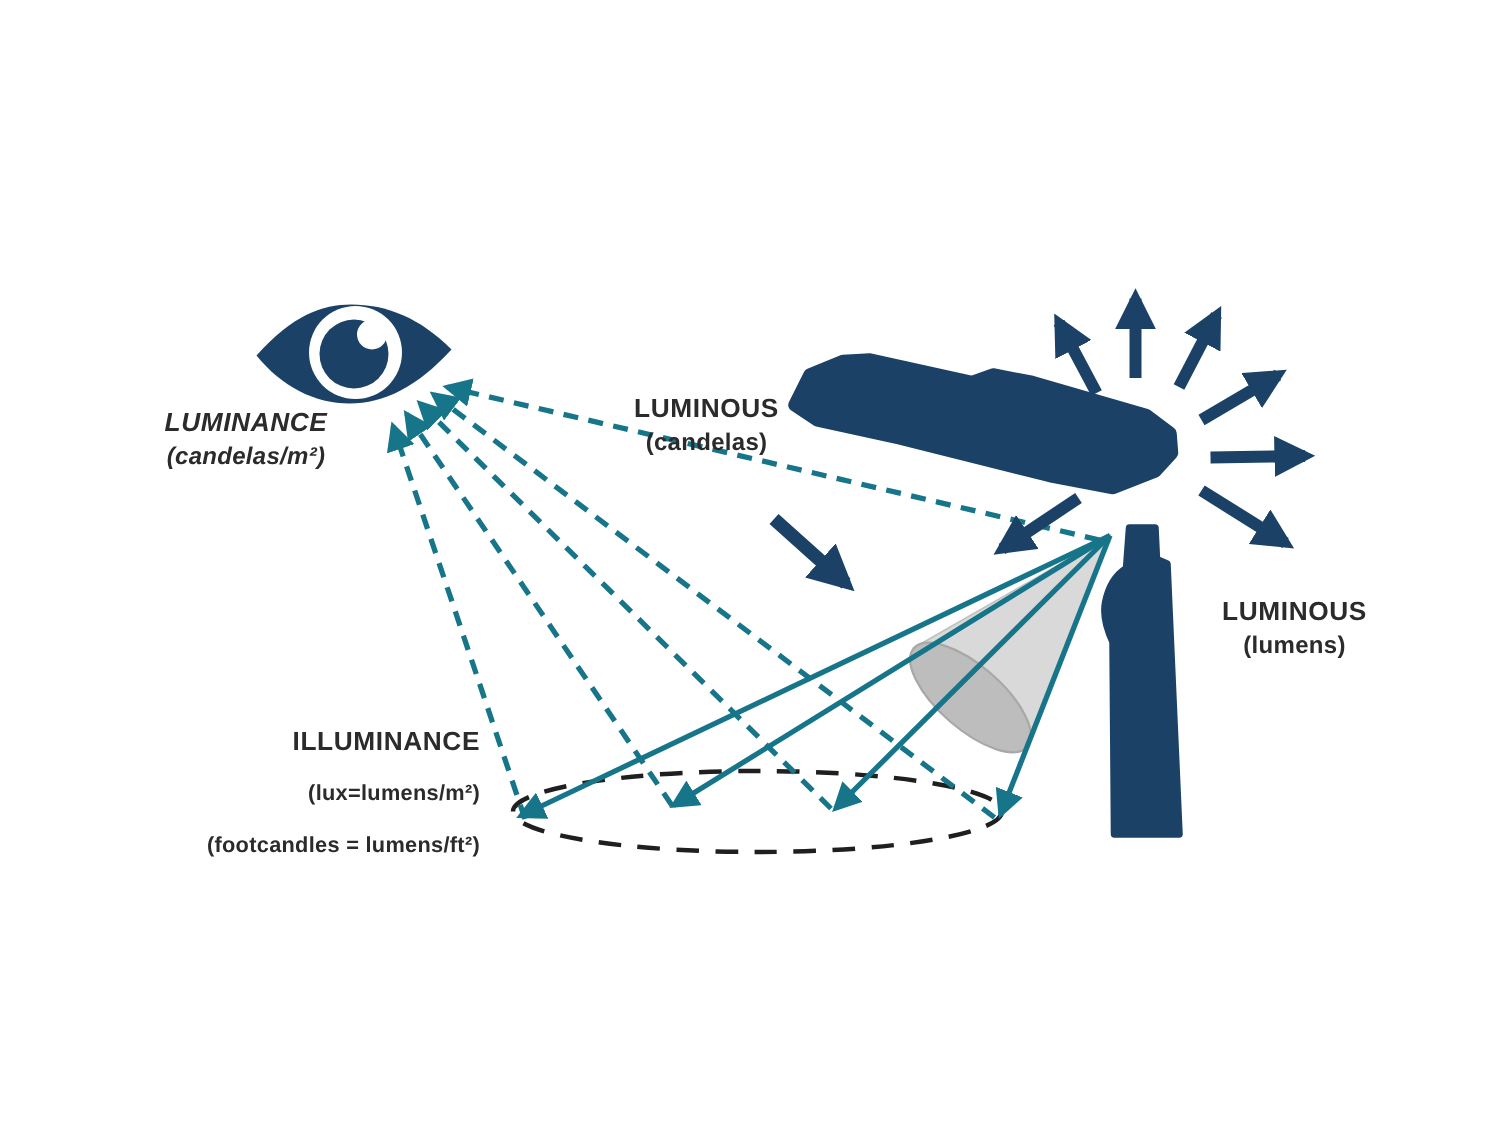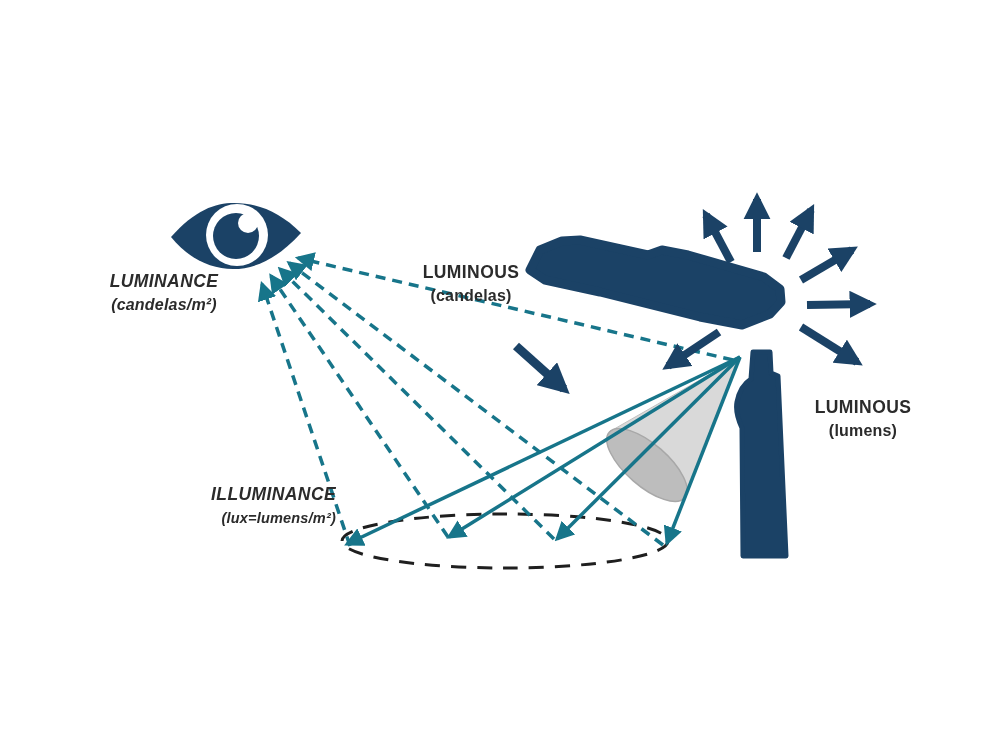--- a/index.html
+++ b/index.html
@@ -6,21 +6,21 @@
   .stage{
     position:relative;width:1000px;height:750px;background:#ffffff;
     font-family:"Liberation Sans",sans-serif;overflow:hidden;
   }
   .diagram-svg{position:absolute;left:0;top:0;}
   .label{position:absolute;color:#2b2b2b;font-weight:bold;}
   .label .t{font-size:17.5px;letter-spacing:.4px;line-height:1.15;}
   .label .u{font-size:16px;letter-spacing:.2px;margin-top:4px;line-height:1.3;}
   .center{text-align:center;}
   .right{text-align:right;}
-  #illuminance-label .u{font-size:14.5px;margin-top:5px;}
+  #illuminance-label .u{font-size:14.5px;margin-top:16px;}
 </style>
 </head>
 <body>
 
 <div class="stage">
 
   <svg class="diagram-svg" width="1000" height="750" viewBox="0 0 1000 750">
     <defs>
       <marker id="arr-teal" markerUnits="strokeWidth" viewBox="0 0 6 6" markerWidth="5.5" markerHeight="5.5" refX="5" refY="3" orient="auto">
         <path d="M0,0 L6,3 L0,6 Z" fill="#17758a"></path>
@@ -85,18 +85,19 @@
   <div class="label center" id="intensity-label" style="left:391px;top:262px;width:160px;">
     <div class="t">LUMINOUS</div>
     <div class="u">(candelas)</div>
   </div>
 
   <div class="label center" id="flux-label" style="left:783px;top:397px;width:160px;">
     <div class="t">LUMINOUS</div>
     <div class="u">(lumens)</div>
   </div>
 
-  <div class="label right" id="illuminance-label" style="left:56px;top:484px;width:280px;font-style:italic;">
+  <div class="label right" id="illuminance-label" style="left:40px;top:484px;width:280px;">
     <div class="t">ILLUMINANCE</div>
     <div class="u">(lux=lumens/m²)</div>
+    <div class="u">(footcandles = lumens/ft²)</div>
   </div>
 
 </div>
 
 </body></html>

